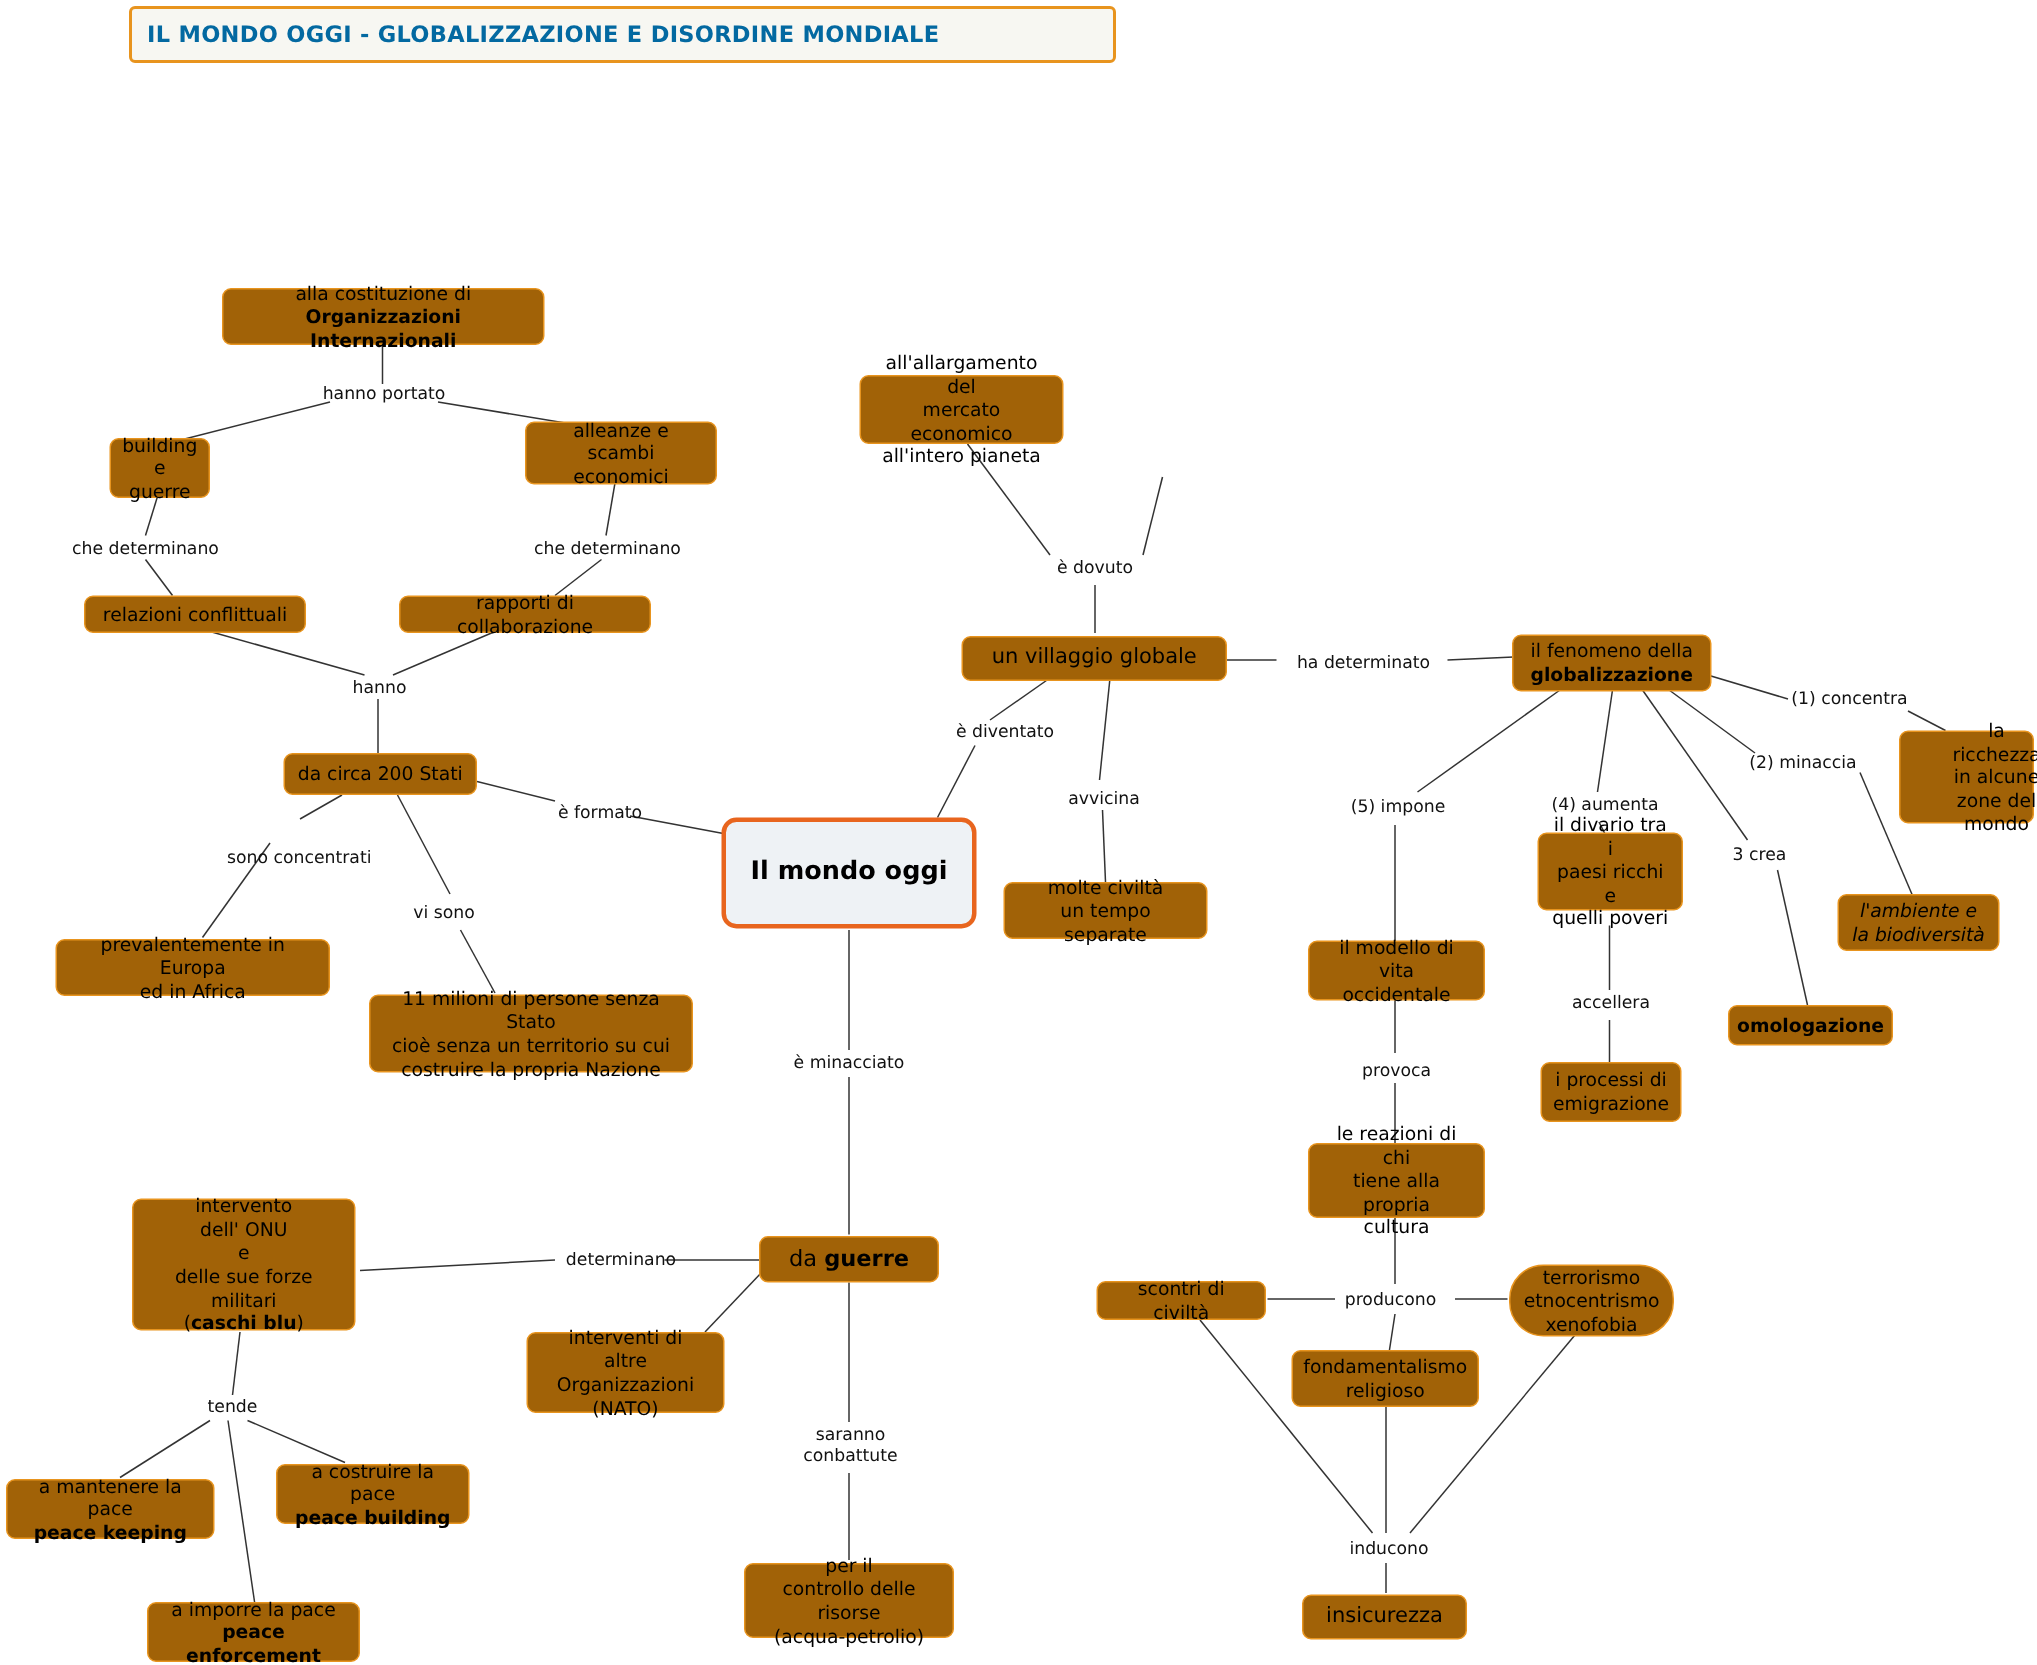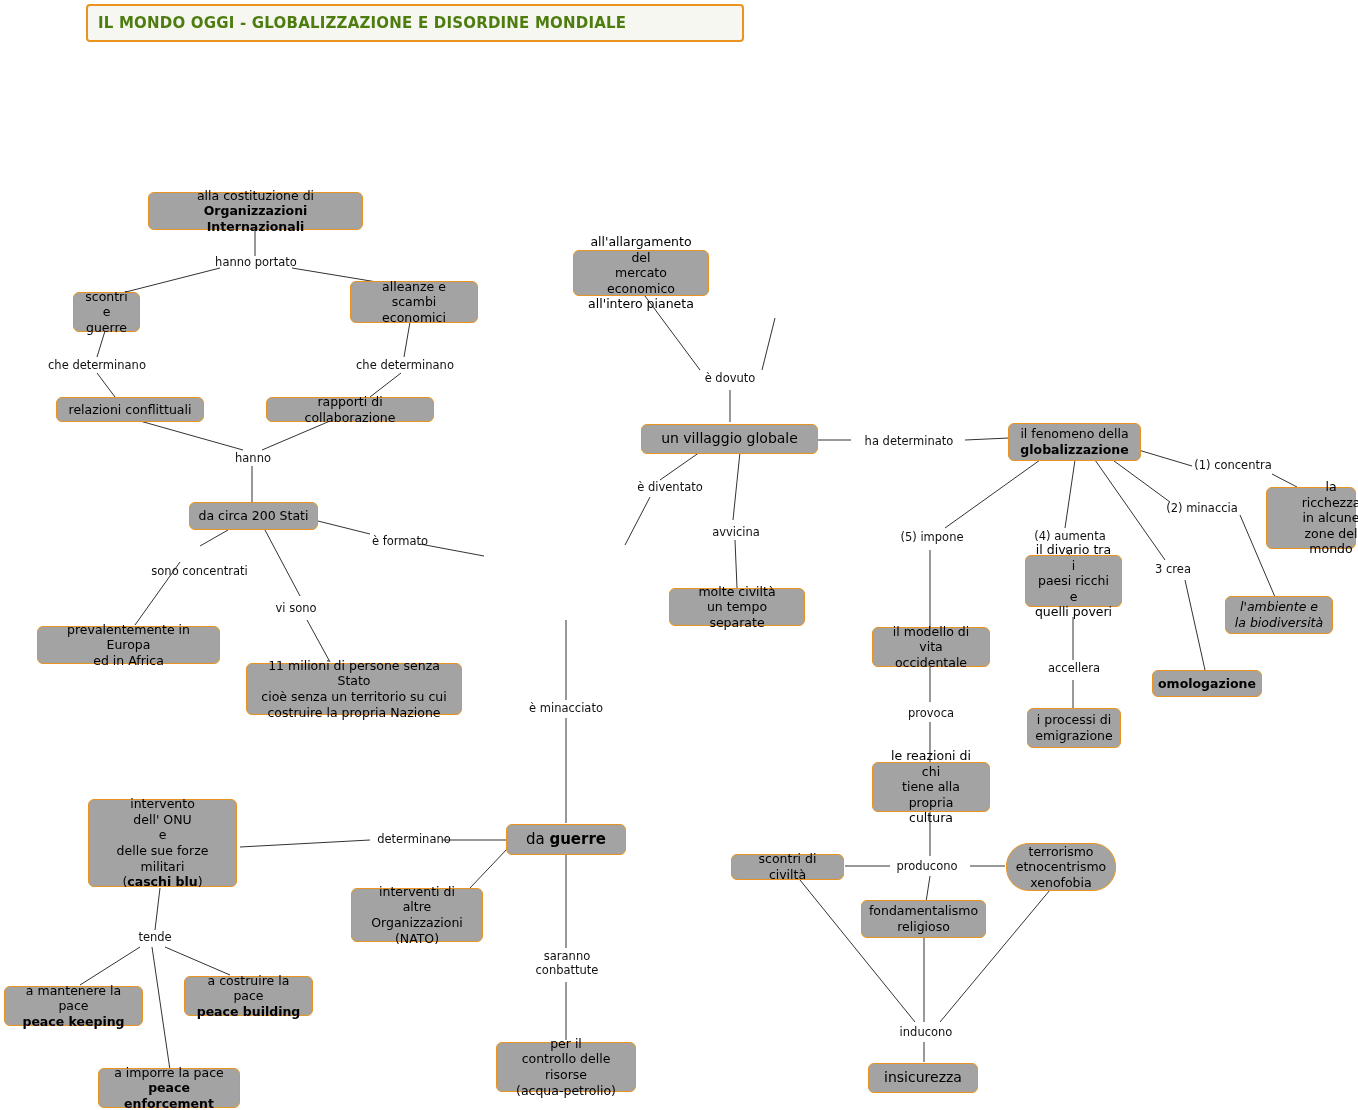--- a/index.html
+++ b/index.html
@@ -6,34 +6,34 @@
   body{
     width:1358px;height:1110px;position:relative;background:#ffffff;
     font-family:"DejaVu Sans", sans-serif;
     overflow:hidden;
   }
   #canvas{position:absolute;inset:0;}
   svg.edges{position:absolute;left:0;top:0;width:1358px;height:1110px;}
   .node{
     position:absolute;
     box-sizing:border-box;
-    background:#a3a3a3;
+    background:#a16207;
     border:1px solid #e8941e;
     border-radius:6px;
     color:#000;
     font-size:12.5px;
     line-height:1.25;
     text-align:center;
     display:flex;align-items:center;justify-content:center;
     padding:4px 8px;
     white-space:pre-line;
   }
   .node.title{
     background:#f7f7f2;border:2px solid #e8941e;border-radius:4px;
-    font-weight:bold;font-size:15px;letter-spacing:.2px;color:#4d7c0f;
+    font-weight:bold;font-size:15px;letter-spacing:.2px;color:#0369a1;
     text-align:left;justify-content:flex-start;padding:17px 10px;
   }
   .node.central{
     background:#eef2f5;border:3px solid #e8651e;border-radius:10px;
     font-weight:bold;font-size:17px;
   }
   .node.big{font-size:14px;}
   .label{
     position:absolute;
     font-size:11.5px;color:#111;background:transparent;
@@ -134,39 +134,40 @@
     </g>
   </svg>
 
   <div class="node title" style="left:86px;top:4px;width:658px;height:28px;">IL MONDO OGGI - GLOBALIZZAZIONE E DISORDINE MONDIALE</div>
 
   <div class="node" style="left:148px;top:192px;width:215px;height:38px;">
     <span style="white-space:pre-line">alla costituzione di
 <b>Organizzazioni Internazionali</b></span>
   </div>
 
-  <div class="node" style="left:73px;top:292px;width:67px;height:40px;">scontri e
+  <div class="node" style="left:73px;top:292px;width:67px;height:40px;">building e
 guerre</div>
 
   <div class="node" style="left:350px;top:281px;width:128px;height:42px;">alleanze e scambi
 economici</div>
 
   <div class="node" style="left:56px;top:397px;width:148px;height:25px;">relazioni conflittuali</div>
 
   <div class="node" style="left:266px;top:397px;width:168px;height:25px;">rapporti di collaborazione</div>
 
   <div class="node" style="left:189px;top:502px;width:129px;height:28px;">da circa 200 Stati</div>
 
   <div class="node" style="left:37px;top:626px;width:183px;height:38px;">prevalentemente in Europa
 ed in Africa</div>
 
   <div class="node" style="left:246px;top:663px;width:216px;height:52px;">11 milioni di persone senza Stato
 cioè senza un territorio su cui
 costruire la propria Nazione</div>
 
+  <div class="node central" style="left:481px;top:545px;width:170px;height:74px;">Il mondo oggi</div>
 
   <div class="node" style="left:573px;top:250px;width:136px;height:46px;">all'allargamento del
 mercato economico
 all'intero pianeta</div>
 
 
   <div class="node big" style="left:641px;top:424px;width:177px;height:30px;">un villaggio globale</div>
 
   <div class="node" style="left:669px;top:588px;width:136px;height:38px;">molte civiltà
 un tempo separate</div>

